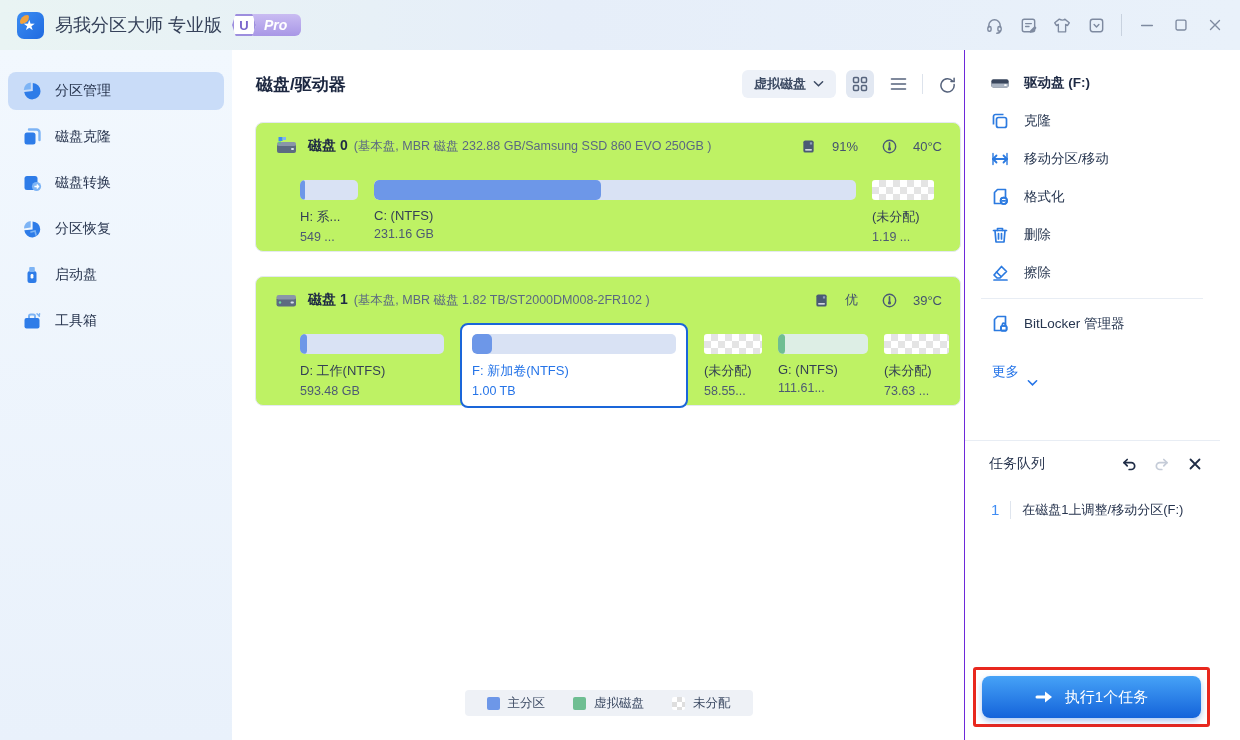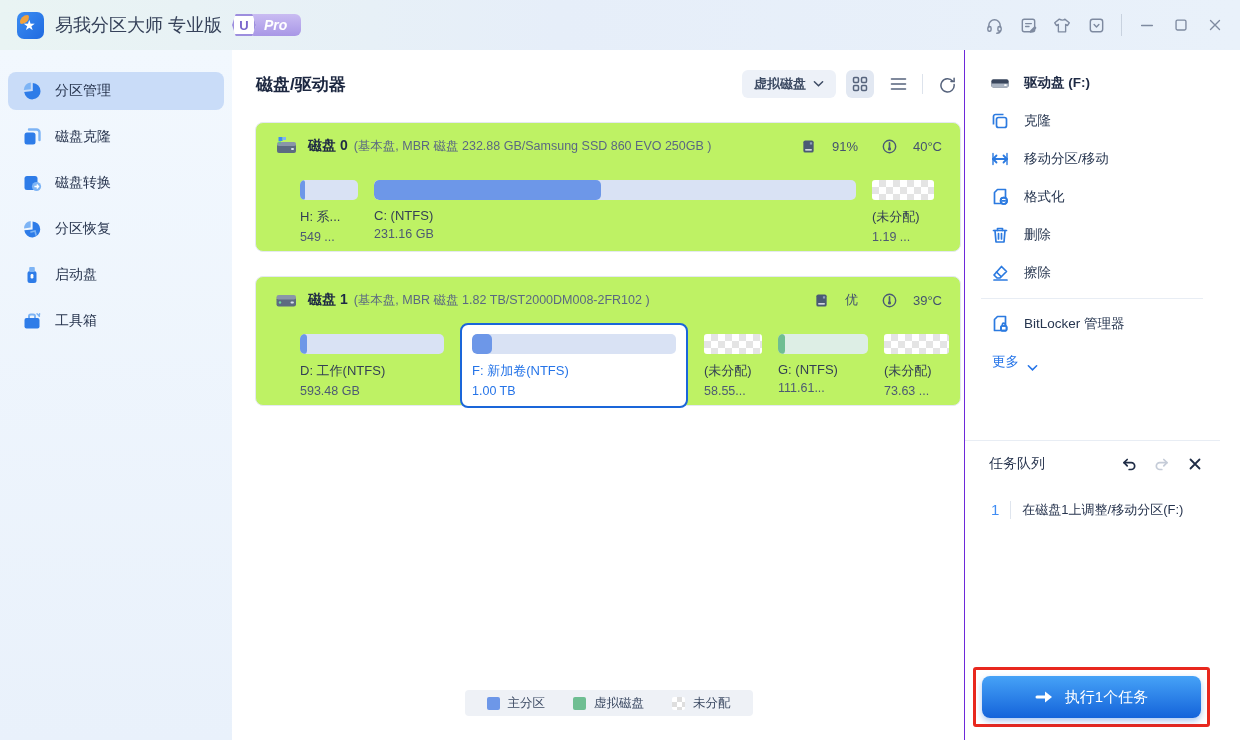--- a/index.html
+++ b/index.html
@@ -82,21 +82,21 @@
 
   
   .rightpanel { position:absolute; left:964px; top:50px; width:255px; height:690px;
     background:#fff; border-left:1px solid #6d28d9; }
   .action-list { padding-top:14px; }
   .action-row { display:flex; align-items:center; height:38px; padding-left:25px; cursor:pointer; }
   .action-row .icn { width:20px; height:20px; margin-right:14px; display:inline-flex; }
   .action-label { font-size:13.5px; color:#273650; }
   .action-row.header .action-label { font-weight:bold; color:#1e2a44; }
   .action-div { height:1px; background:#e8edf4; margin:6px 16px 6px 16px; }
-  .more-row { display:flex; align-items:center; height:38px; padding-left:27px; cursor:pointer; gap:8px; }
+  .more-row { display:flex; align-items:flex-end; height:38px; padding-left:27px; cursor:pointer; gap:8px; }
   .more-label { font-size:13.5px; color:#2574e8; }
 
   .tasks { position:absolute; left:0; top:390px; width:255px; border-top:1px solid #e8edf4; }
   .tasks-head { display:flex; align-items:center; height:46px; padding:0 16px 0 24px; }
   .tasks-title { font-size:14px; color:#27344e; }
   .tasks-icons { margin-left:auto; display:flex; align-items:center; gap:15px; }
   .tasks-icons .ticn { width:18px; height:18px; cursor:pointer; display:inline-flex; }
   .task-row { display:flex; align-items:center; margin:14px 0 0 26px; }
   .task-num { font-size:15px; color:#3f8cf3; padding-right:11px; border-right:1px solid #dfe5ee; line-height:18px; }
   .task-label { font-size:13px; color:#27344e; padding-left:11px; white-space:nowrap; }

